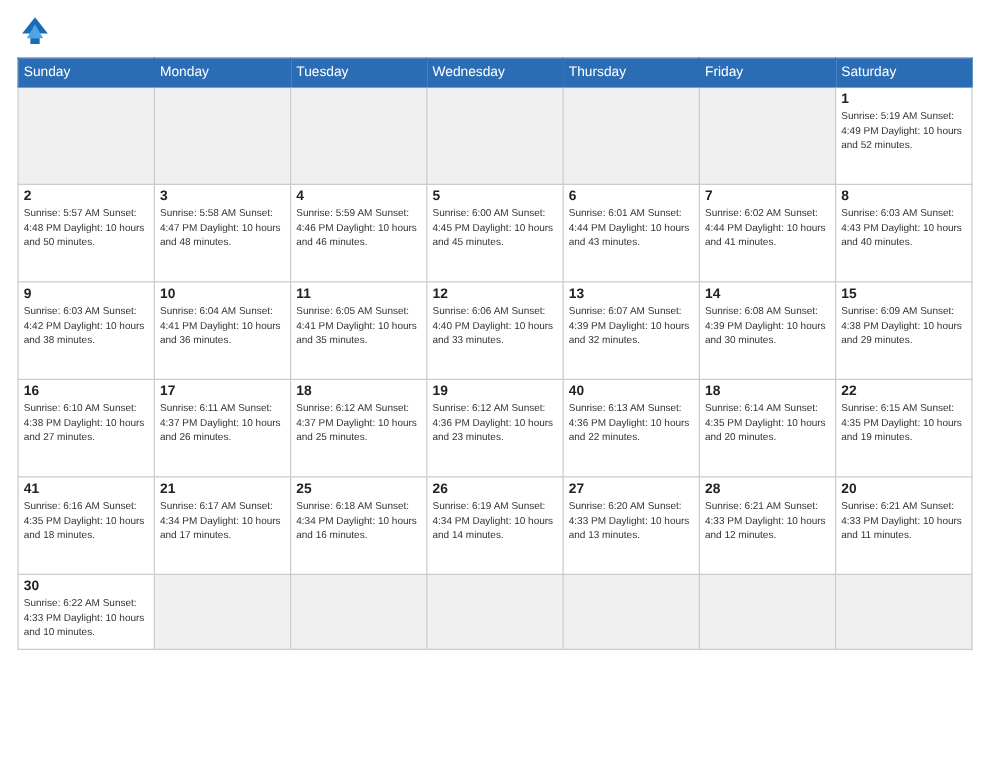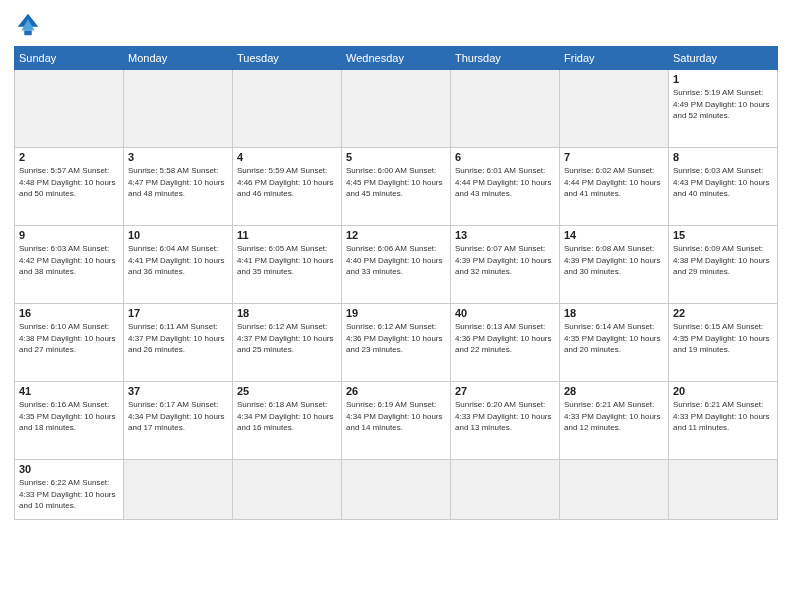--- a/index.html
+++ b/index.html
@@ -310,21 +310,21 @@
         </tr>
         <tr>
           <td>
             <span class="day-number">41</span>
             <div class="day-info">Sunrise: 6:16 AM
 Sunset: 4:35 PM
 Daylight: 10 hours
 and 18 minutes.</div>
           </td>
           <td>
-            <span class="day-number">37</span>
+            <span class="day-number">21</span>
             <div class="day-info">Sunrise: 6:17 AM
 Sunset: 4:34 PM
 Daylight: 10 hours
 and 17 minutes.</div>
           </td>
           <td>
             <span class="day-number">25</span>
             <div class="day-info">Sunrise: 6:18 AM
 Sunset: 4:34 PM
 Daylight: 10 hours

